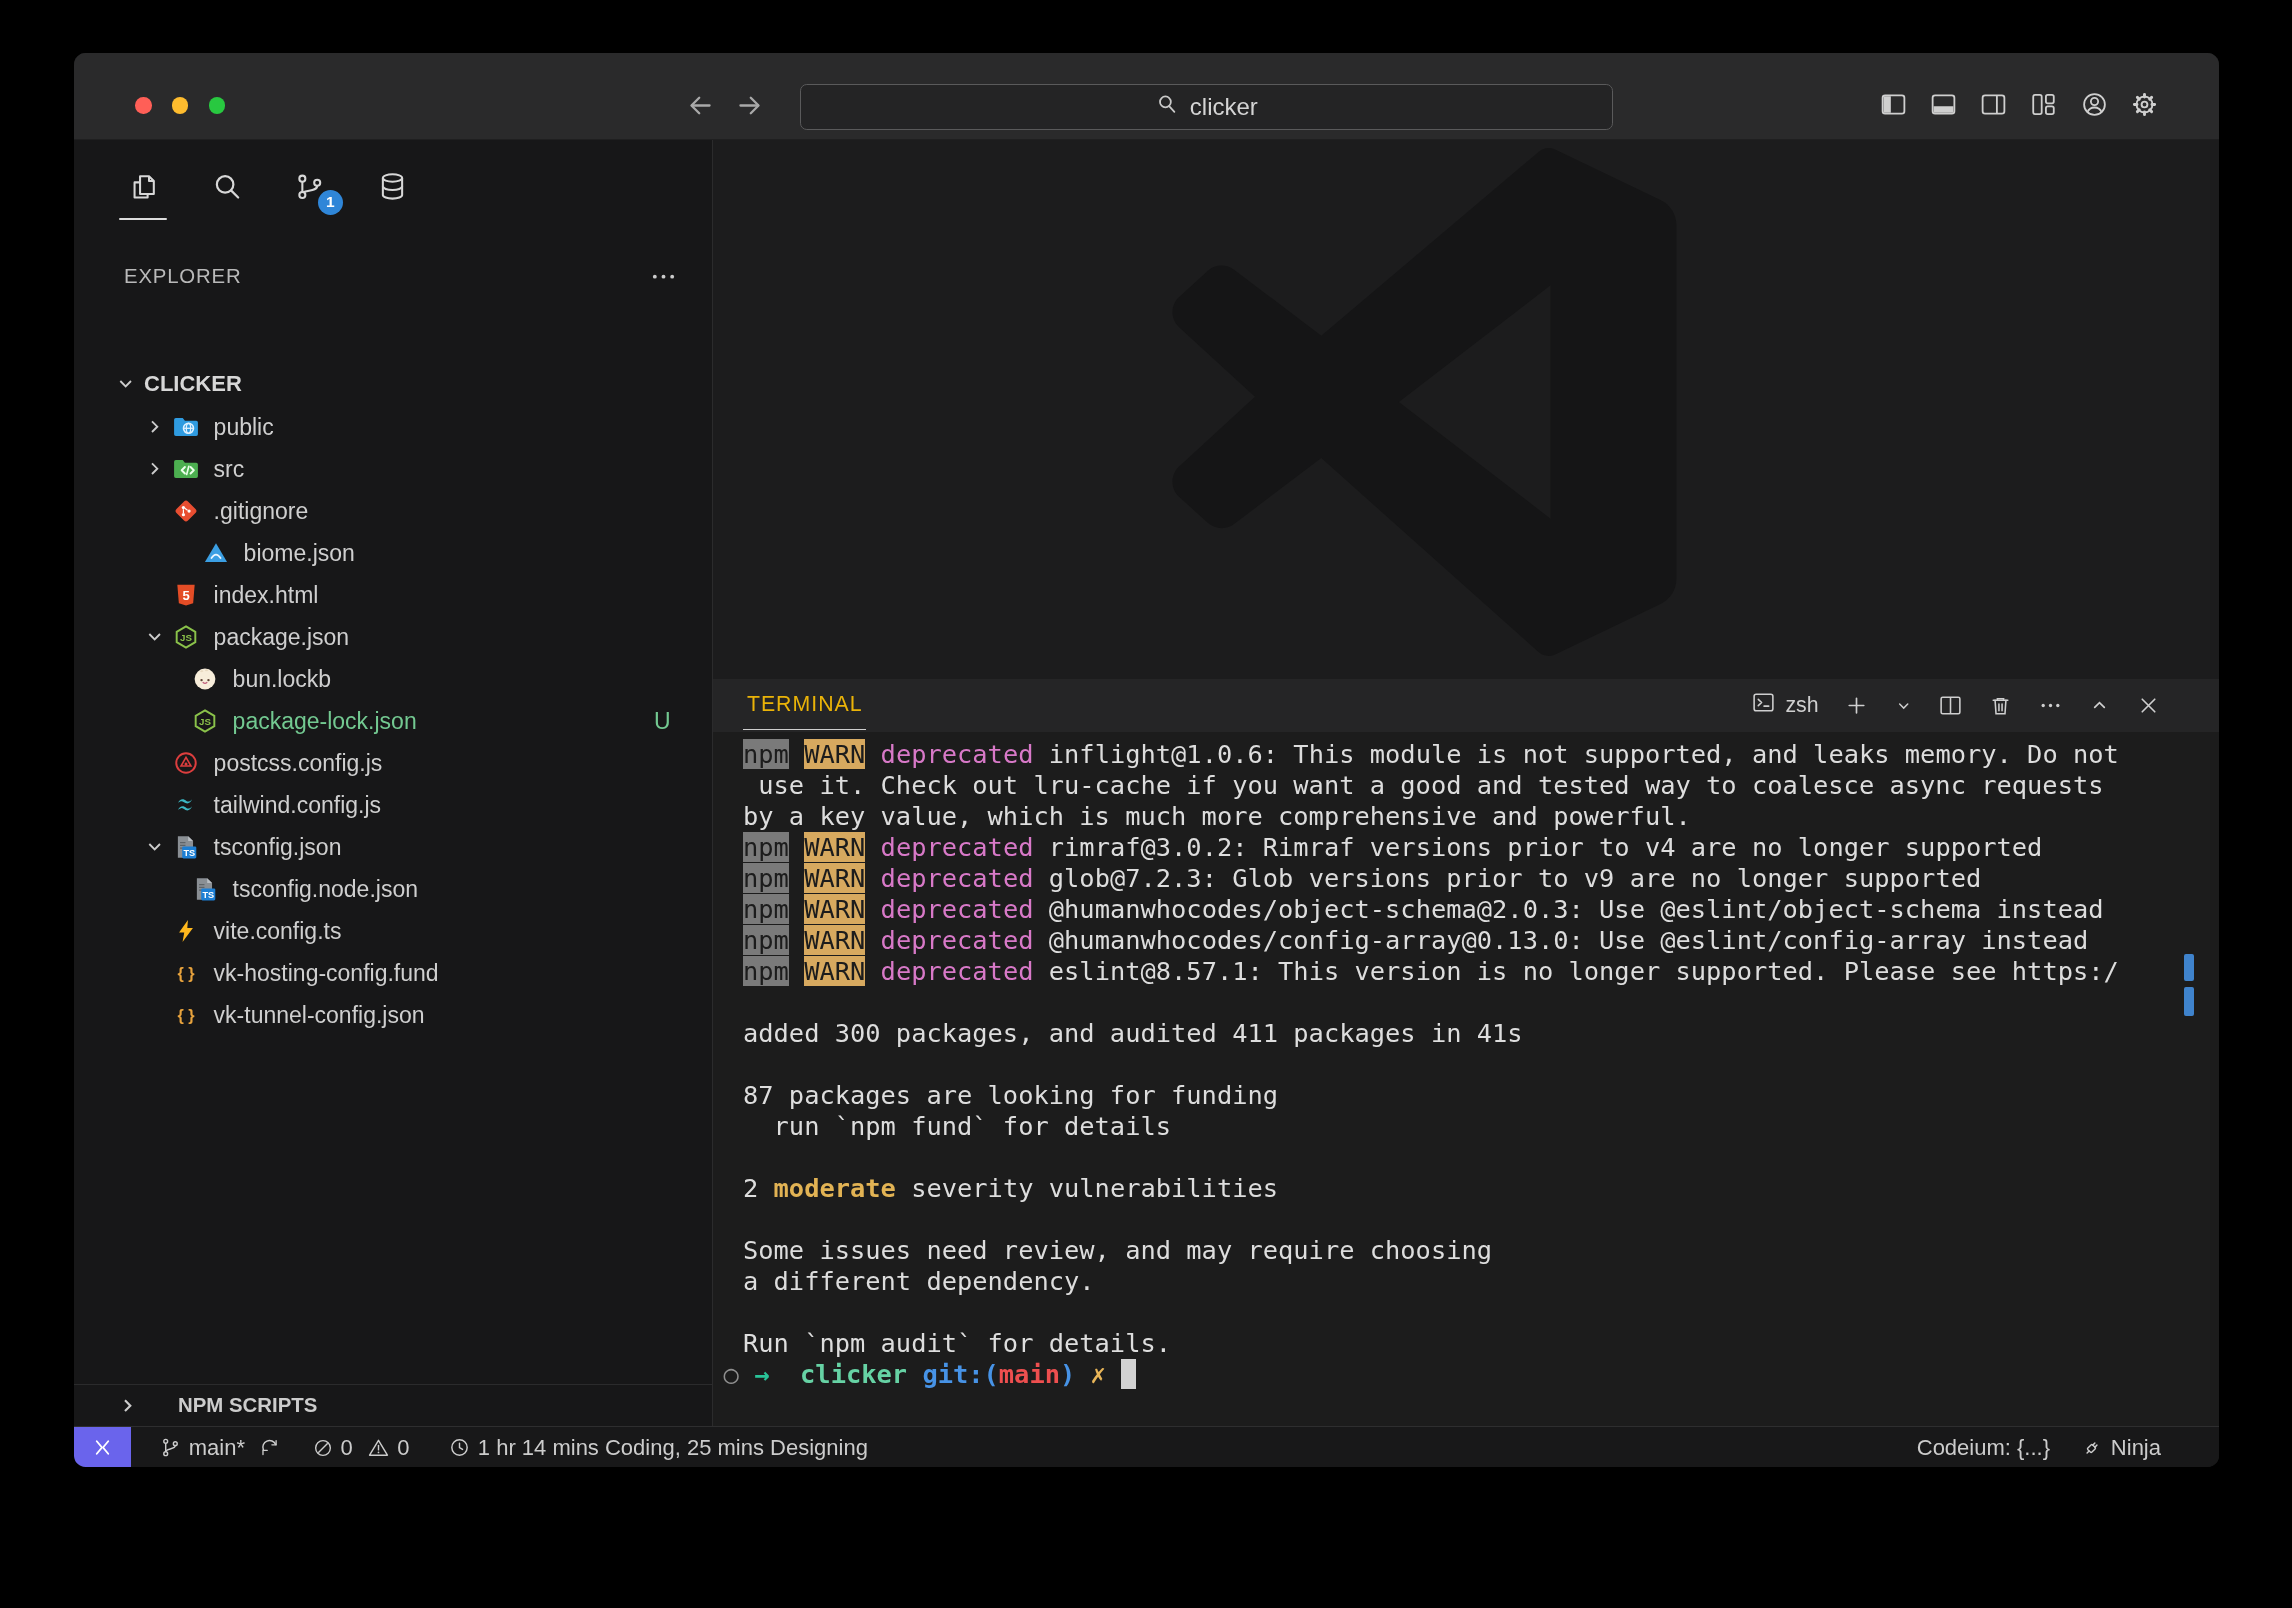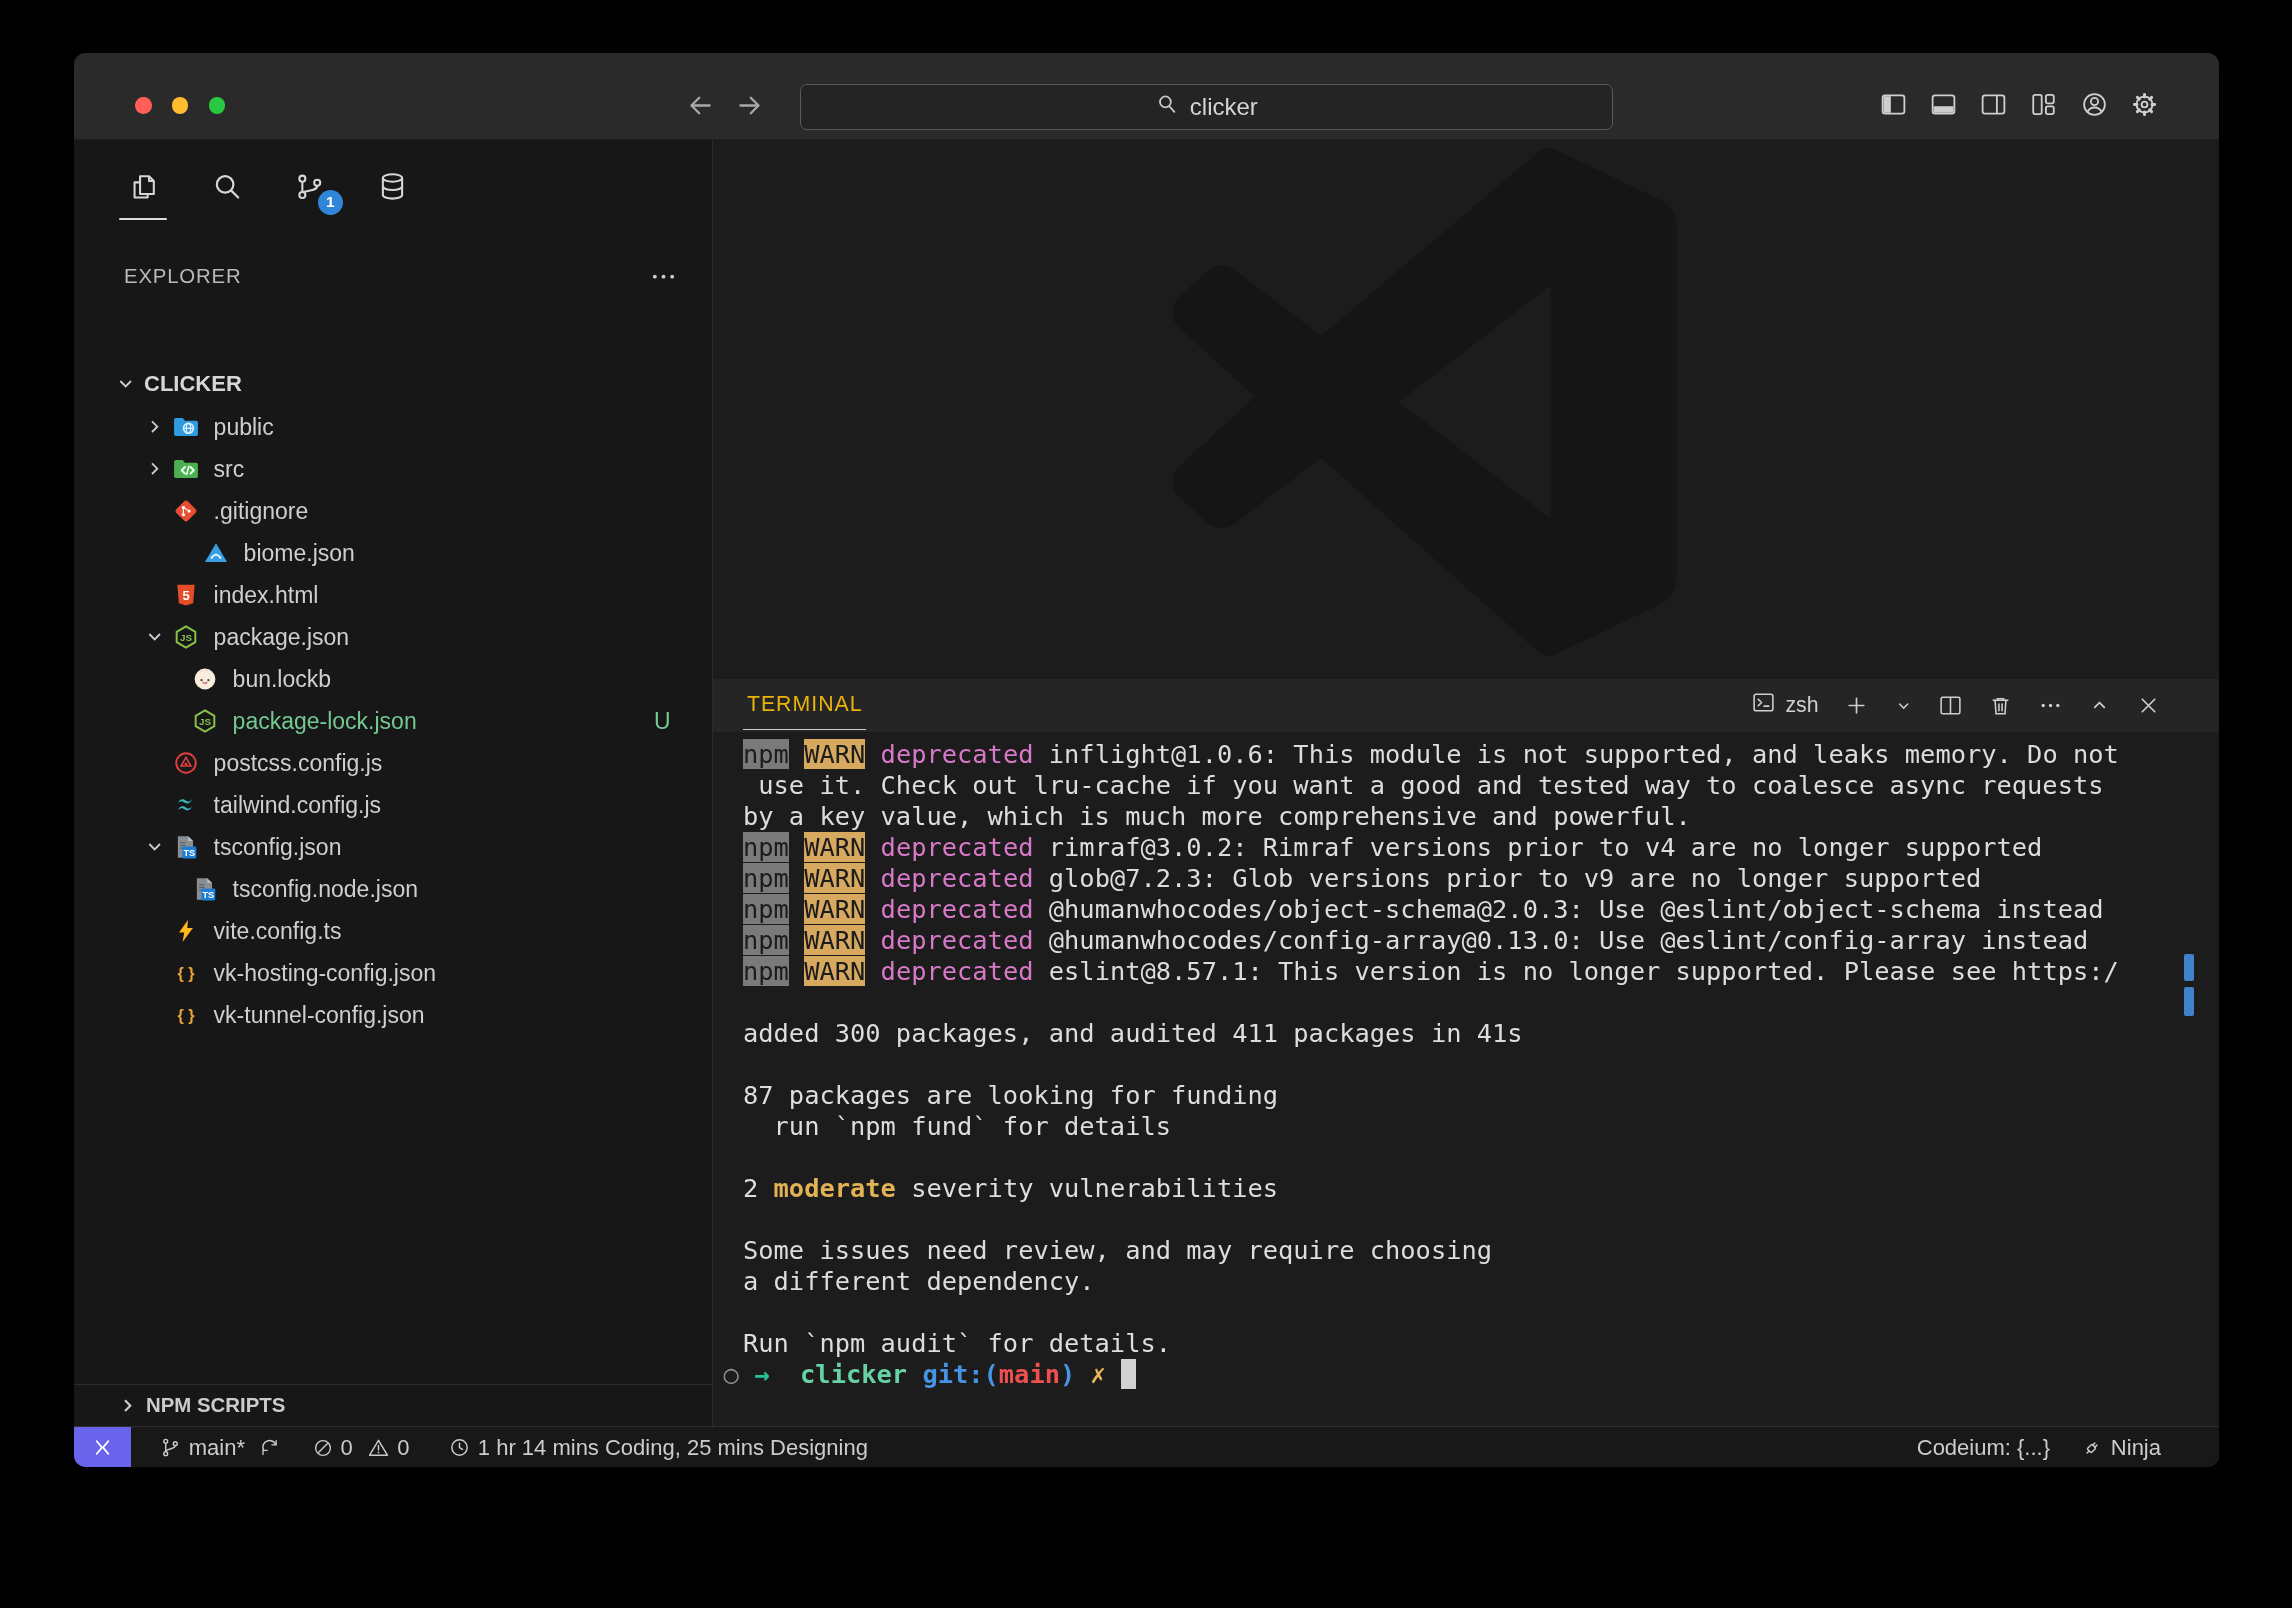--- a/index.html
+++ b/index.html
@@ -40,21 +40,21 @@
   .exp-dots{position:absolute;left:576px;top:13.6px;}
   .tree{position:absolute;left:0;top:221px;width:100%;}
   .tree-row{height:42px;display:flex;align-items:center;position:relative;color:#cfcfcf;font-size:23px;cursor:pointer;}
   .chev{width:29px;height:23px;display:flex;align-items:center;}
   .chev.down svg{transform:rotate(90deg);}
   .fico{width:26px;height:26px;margin-right:14.6px;display:flex;align-items:center;justify-content:center;flex:0 0 auto;}
   .fico svg{width:26px;height:26px;display:block;}
   .root-row{font-weight:bold;font-size:22px;color:#d7d7d7;padding-left:41px;height:45px;display:flex;align-items:center;}
   .flabel.untracked{color:var(--untracked_green,#73c991);}
   .gitbadge{position:absolute;left:580px;color:var(--untracked_green,#73c991);font-size:23px;}
-  .npm-scripts{position:absolute;left:0;bottom:0;width:100%;height:42px;border-top:1px solid var(--border_col);display:flex;align-items:center;font-weight:bold;font-size:20.4px;color:#cccccc;}
+  .npm-scripts{position:absolute;left:0;bottom:0;width:100%;height:42px;border-top:1px solid var(--border_col);display:flex;align-items:center;font-weight:bold;font-size:20.4px;color:#cccccc;gap:32px;}
   .npm-scripts .chev{margin-left:43px;}
 
   
   .editor{position:absolute;left:639px;top:87px;right:0;height:539px;background:var(--bg_editor);}
   .watermark{position:absolute;left:432px;top:4.9px;width:553px;height:514px;}
   .watermark svg{width:100%;height:100%;}
 
   
   .panel{position:absolute;left:639px;top:626px;right:0;bottom:41px;background:var(--bg_terminal);}
   .panel-header{position:absolute;left:0;top:0;width:100%;height:53px;background:var(--bg_panel_header);display:flex;align-items:center;}
@@ -375,21 +375,21 @@
             </span>
             <span class="flabel">vite.config.ts</span>
           </div>
           <div class="tree-row" style="padding-left: 70px;">
             <span class="chev"></span>
             <span class="fico">
               <svg viewBox="0 0 24 24" style="font-size:24px">
                 <text x="12" y="17.5" font-size="15" font-weight="bold" fill="#e8a33d" text-anchor="middle" font-family="Liberation Sans,sans-serif">{ }</text>
               </svg>
             </span>
-            <span class="flabel">vk-hosting-config.json</span>
+            <span class="flabel">vk-hosting-config.fund</span>
           </div>
           <div class="tree-row" style="padding-left: 70px;">
             <span class="chev"></span>
             <span class="fico">
               <svg viewBox="0 0 24 24" style="font-size:24px">
                 <text x="12" y="17.5" font-size="15" font-weight="bold" fill="#e8a33d" text-anchor="middle" font-family="Liberation Sans,sans-serif">{ }</text>
               </svg>
             </span>
             <span class="flabel">vk-tunnel-config.json</span>
           </div>

